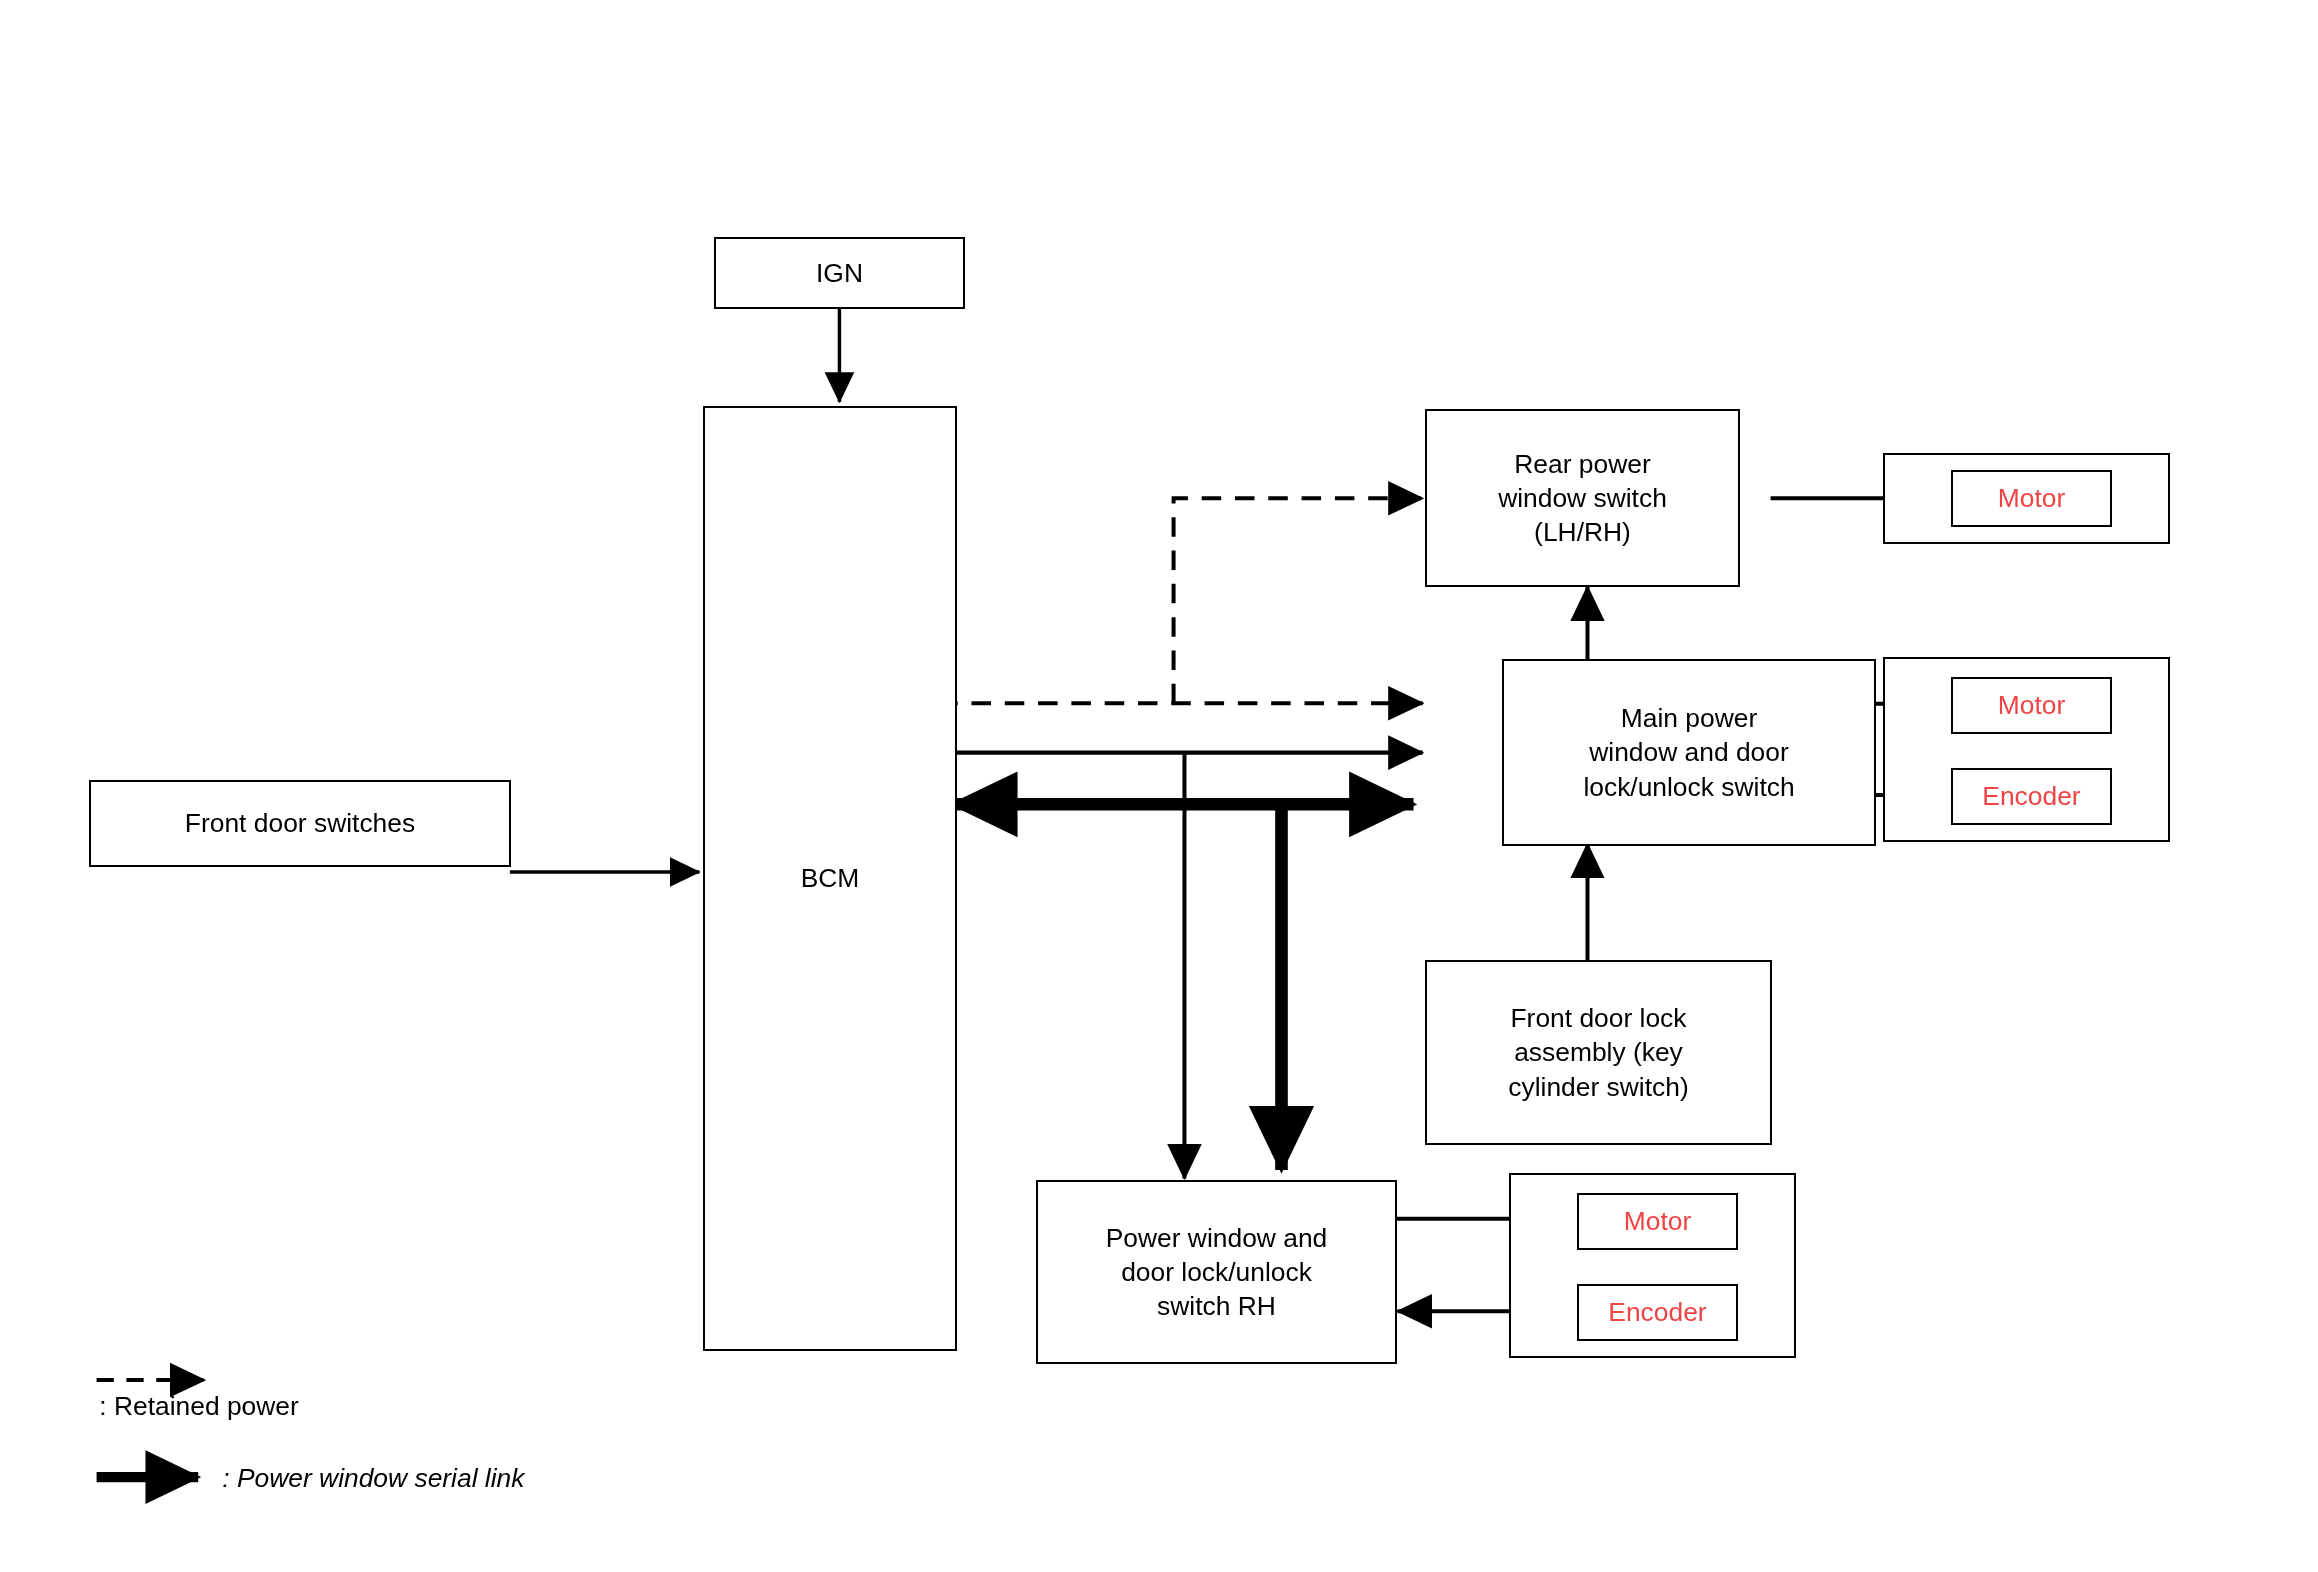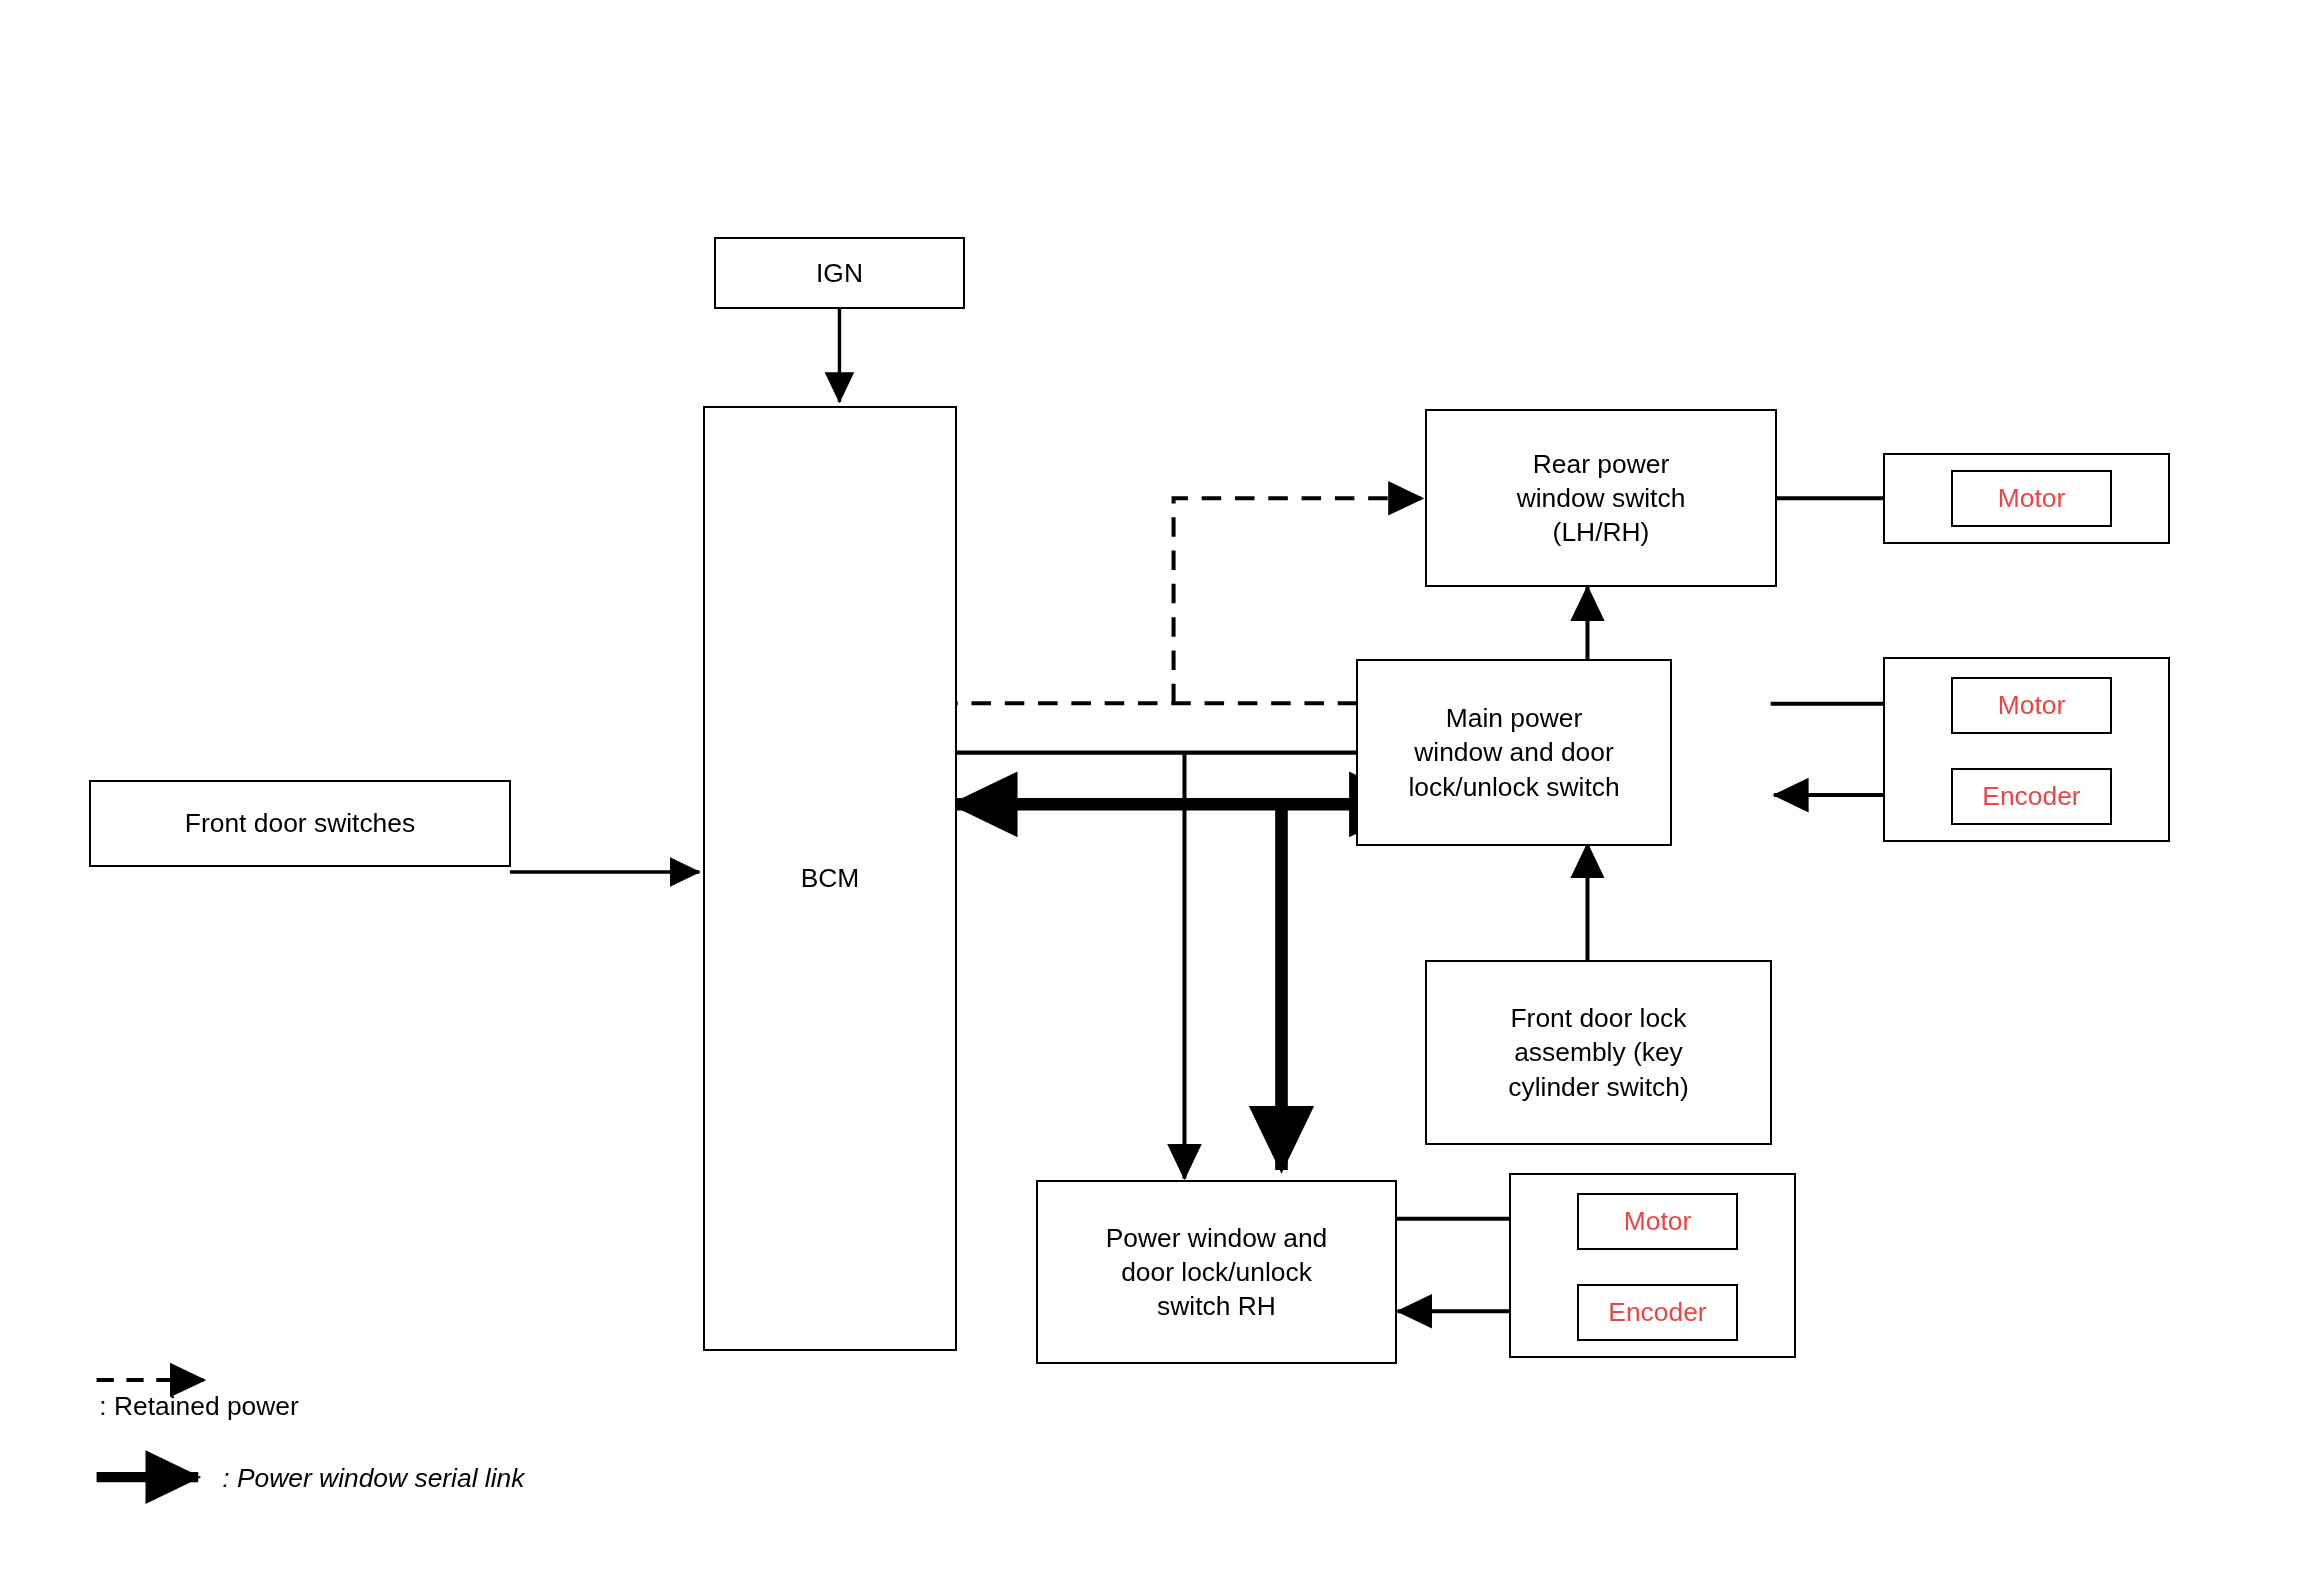--- a/index.html
+++ b/index.html
@@ -141,27 +141,27 @@
   </div>
 
   <div class="node-box" style="left:714px; top:237px; width:251px; height:72px;">
     <div class="node-label">IGN</div>
   </div>
 
   <div class="node-box" style="left:89px; top:780px; width:422px; height:87px;">
     <div class="node-label">Front door switches</div>
   </div>
 
-  <div class="node-box" style="left:1425px; top:409px; width:352px; height:178px;">
+  <div class="node-box" style="left:1425px; top:409px; width:315px; height:178px;">
     <div class="node-label">Rear power
 window switch
 (LH/RH)</div>
   </div>
 
-  <div class="node-box" style="left:1356px; top:659px; width:316px; height:187px;">
+  <div class="node-box" style="left:1502px; top:659px; width:374px; height:187px;">
     <div class="node-label">Main power
 window and door
 lock/unlock switch</div>
   </div>
 
   <div class="node-box" style="left:1425px; top:960px; width:347px; height:185px;">
     <div class="node-label">Front door lock
 assembly (key
 cylinder switch)</div>
   </div>

